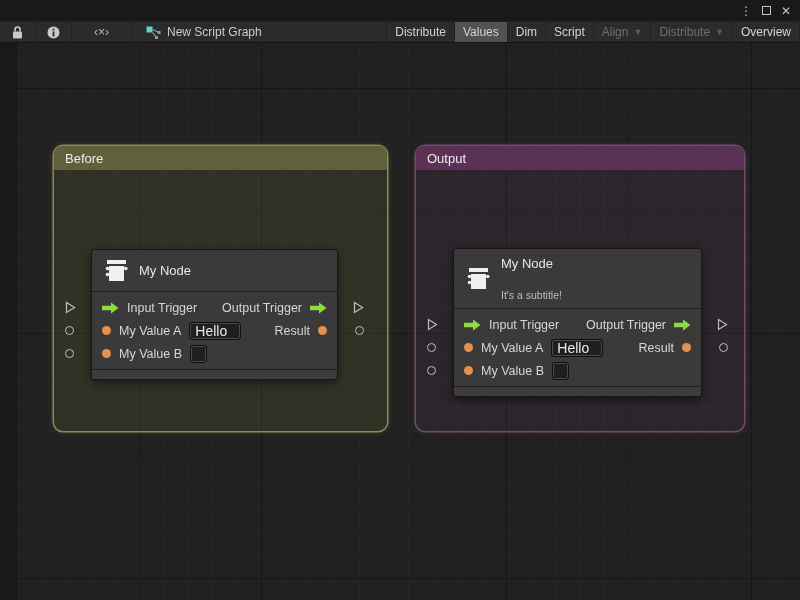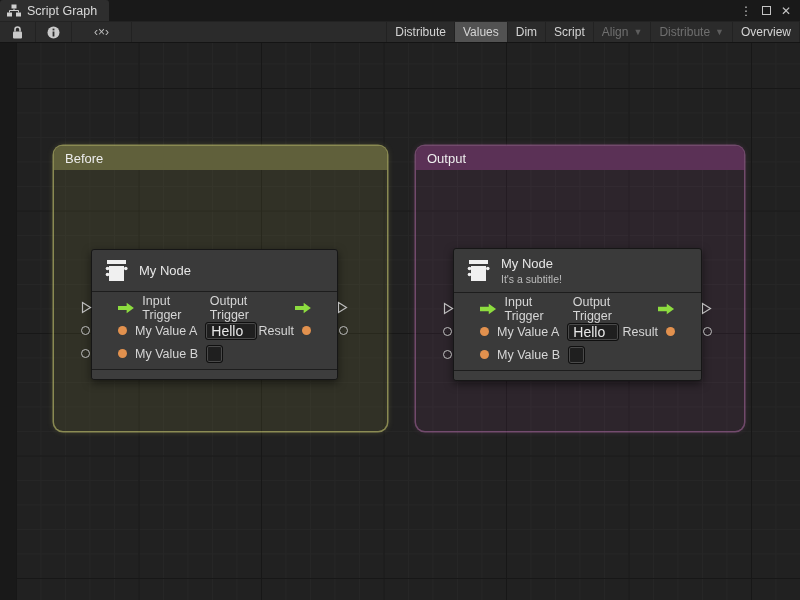--- a/index.html
+++ b/index.html
@@ -60,22 +60,22 @@
   .group.after .group-header { background:#5b3156; }
 
   
   .node { position:absolute; background:#3a3a3a; border:1px solid #161616; border-radius:3px;
     box-shadow:0 3px 9px rgba(0,0,0,0.5); color:#d6d6d6; font-size:12.5px; }
   .node.n0 { left:75px; top:206px; width:247px; }
   .node.n1 { left:437px; top:205px; width:249px; }
   .node-header { display:flex; align-items:center; gap:10px; padding:7px 12px;
     border-bottom:1px solid #1d1d1d; min-height:42px; }
   .node-title { font-size:13px; color:#e6e6e6; }
-  .node-subtitle { font-size:10.5px; color:#bcbcbc; margin-top:2px; }
-  .node-body { padding:5px 16px; display:flex; flex-direction:column; gap:2px; }
+  .node-subtitle { font-size:10.5px; color:#bcbcbc; margin-top:18px; }
+  .node-body { padding:5px 0; display:flex; flex-direction:column; gap:2px; }
   .port-row { position:relative; display:flex; align-items:center; justify-content:space-between;
     padding:0 10px; height:21px; }
   .pgroup { display:flex; align-items:center; gap:8px; }
   .port-dot { width:9px; height:9px; border-radius:50%; background:#e2914e; flex:0 0 auto; }
   .value-input { background:#1f1f1f; border:1px solid #0f0f0f; box-shadow:inset 0 0 0 1px #4a4a4a;
     border-radius:3px; color:#e8e8e8; font-size:14px; height:18px; padding:0 5px; outline:none;
     font-family:"Liberation Sans", sans-serif; }
   .value-input.text { width:52px; }
   .value-input.empty { width:17px; }
   .node-footer { border-top:1px solid #1d1d1d; height:10px; background:#3d3d3d;
@@ -83,29 +83,20 @@
   .outer { position:absolute; display:flex; align-items:center; justify-content:center; }
   .outer.left { left:-27px; } .outer.right { right:-27px; }
   .outer-circle { width:9px; height:9px; border:1px solid #bdbdbd; border-radius:50%; }
 </style>
 </head>
 <body>
 
 <div class="window">
 
   <div class="titlebar">
-    <div class="tab">
-      <svg width="14" height="13" viewBox="0 0 14 13">
-        <rect x="4.5" y="0.5" width="5" height="4" fill="#cfcfcf"></rect>
-        <rect x="0" y="8.5" width="5" height="4" fill="#cfcfcf"></rect>
-        <rect x="9" y="8.5" width="5" height="4" fill="#cfcfcf"></rect>
-        <path d="M7 4.5 V6.5 M2.5 8.5 V6.5 H11.5 V8.5" stroke="#cfcfcf" fill="none" stroke-width="1"></path>
-      </svg>
-      <span>Script Graph</span>
-    </div>
     <div class="win-controls">
       <span class="win-btn">⋮</span>
       <span class="win-btn">
           <span class="maximize-box"></span>
         </span>
       <span class="win-btn">✕</span>
     </div>
   </div>
 
   <div class="toolbar">
@@ -116,20 +107,29 @@
       </svg>
     </div>
     <div class="tb-btn icon-btn">
       <svg width="13" height="13" viewBox="0 0 13 13">
         <circle cx="6.5" cy="6.5" r="6" fill="#c9c9c9"></circle>
         <rect x="5.6" y="2.6" width="1.8" height="1.8" fill="#2b2b2b"></rect>
         <rect x="5.6" y="5.5" width="1.8" height="5" fill="#2b2b2b"></rect>
       </svg>
     </div>
     <div class="tb-btn wide">‹×›</div>
+    <div class="newgraph">
+      <svg width="15" height="13" viewBox="0 0 15 13">
+        <rect x="0.5" y="0.5" width="6" height="6" fill="#5fd3c8"></rect>
+        <path d="M6.5 3.5 L12 6 M6.5 6.5 L10 11" stroke="#9a9a9a" stroke-width="1.2" fill="none"></path>
+        <rect x="11.5" y="5" width="3" height="3" fill="#9a9a9a"></rect>
+        <rect x="9" y="10" width="3" height="3" fill="#9a9a9a"></rect>
+      </svg>
+      <span>New Script Graph</span>
+    </div>
     <div class="tb-right">
       <div class="tb-btn">Distribute</div>
       <div class="tb-btn active">Values</div>
       <div class="tb-btn">Dim</div>
       <div class="tb-btn">Script</div>
       <div class="tb-btn disabled">
         <span>Align</span>
         <span class="tb-caret">▼</span>
       </div>
       <div class="tb-btn disabled">

